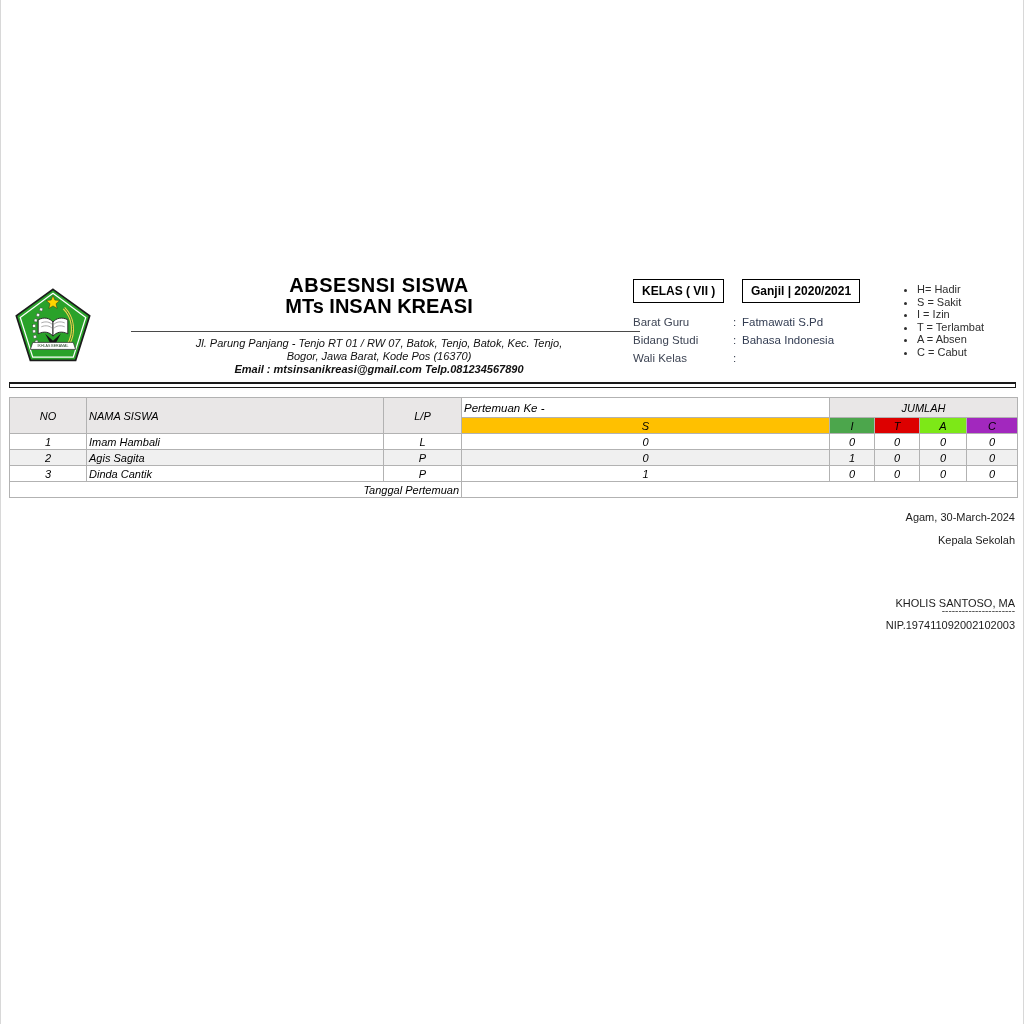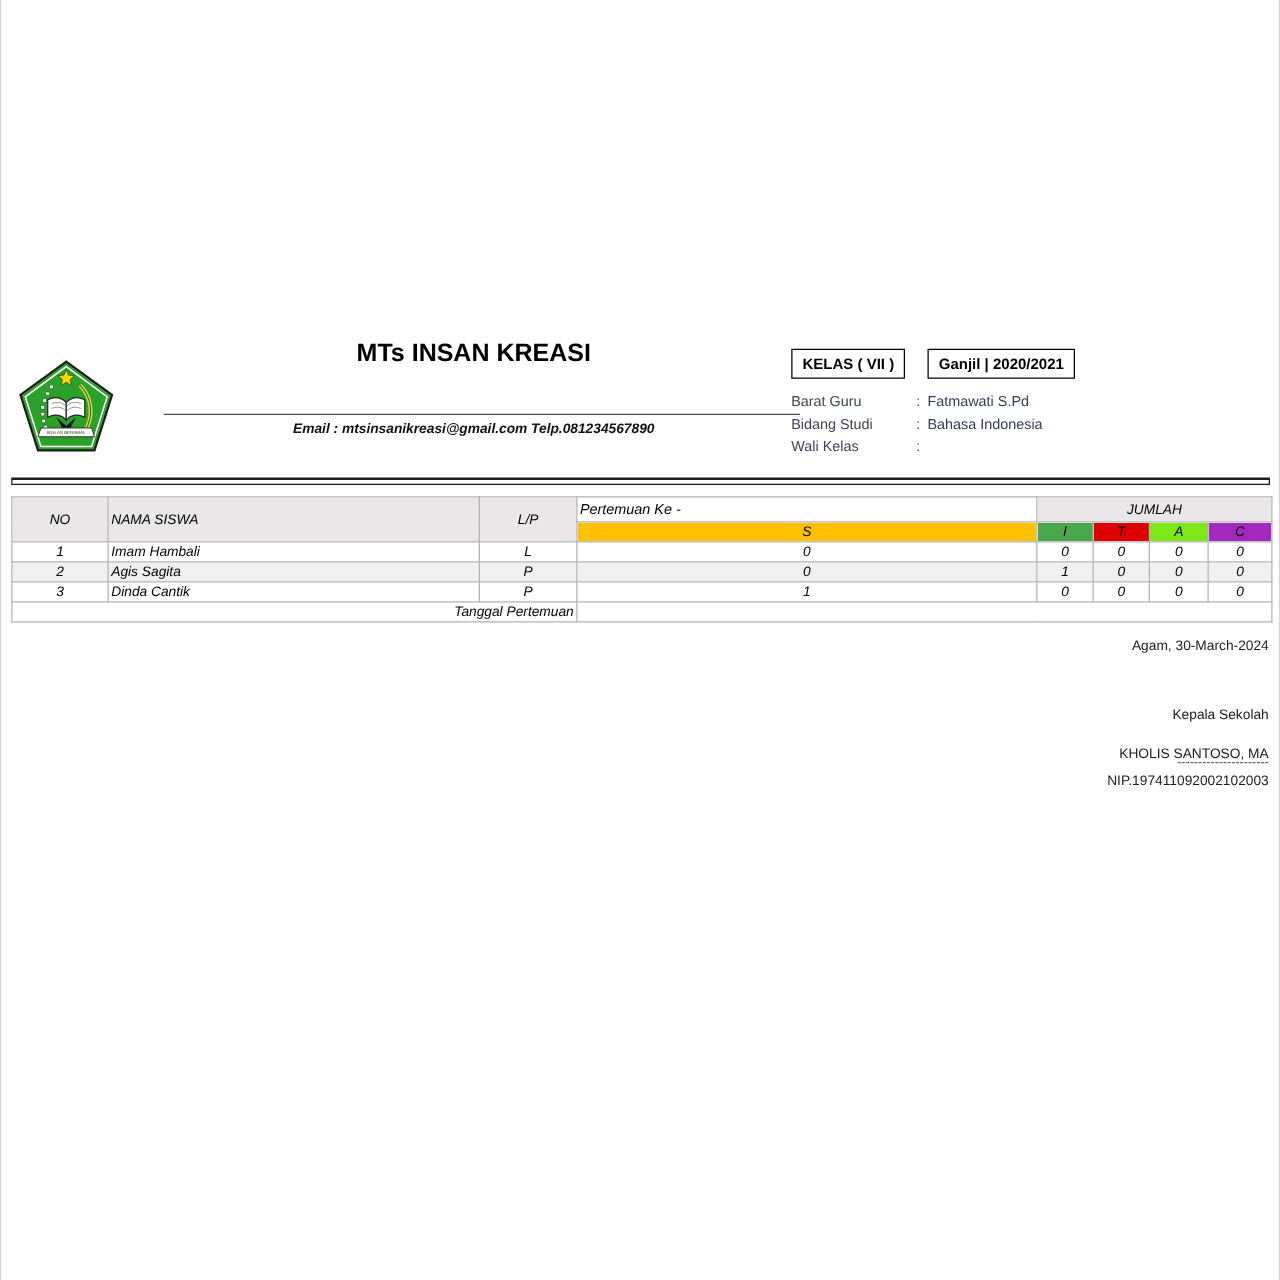--- a/index.html
+++ b/index.html
@@ -92,25 +92,28 @@
         <path d="M35,46 C41,43.5 46,45 49,48 M35,51 C41,48.5 46,50 49,53 M65,46 C59,43.5 54,45 51,48 M65,51 C59,48.5 54,50 51,53" fill="none" stroke="#777" stroke-width="0.8"></path>
       </g>
       <g>
         <path d="M24,71 L76,71 L79,80 L21,80 Z" fill="#ffffff" stroke="#333" stroke-width="1"></path>
         <text x="50" y="77.4" font-size="4.6" text-anchor="middle" fill="#1b3a1b" font-family="Liberation Sans, sans-serif">IKHLAS BERAMAL</text>
       </g>
     </svg>
   </div>
 
   <div class="title-block">
+    <div class="doc-title">ABSESNSI SISWA</div>
     <div class="doc-subtitle">MTs INSAN KREASI</div>
   </div>
   <div class="title-rule"></div>
 
   <div class="address">
+    <div>Jl. Parung Panjang - Tenjo RT 01 / RW 07, Batok, Tenjo, Batok, Kec. Tenjo,</div>
+    <div>Bogor, Jawa Barat, Kode Pos (16370)</div>
     <div class="email-line">Email : mtsinsanikreasi@gmail.com Telp.081234567890</div>
   </div>
 
   <div class="badge badge-kelas">KELAS ( VII )</div>
   <div class="badge badge-semester">Ganjil | 2020/2021</div>
 
   <div class="info-fields">
     <div class="info-row">
       <span class="info-label">Barat Guru</span>
       <span class="info-sep">:</span>
@@ -121,20 +124,28 @@
       <span class="info-sep">:</span>
       <span class="info-value">Bahasa Indonesia</span>
     </div>
     <div class="info-row">
       <span class="info-label">Wali Kelas</span>
       <span class="info-sep">:</span>
       <span class="info-value"></span>
     </div>
   </div>
 
+  <ul class="legend">
+    <li>H= Hadir</li>
+    <li>S = Sakit</li>
+    <li>I = Izin</li>
+    <li>T = Terlambat</li>
+    <li>A = Absen</li>
+    <li>C = Cabut</li>
+  </ul>
 
   <div class="double-rule"></div>
 
   <table class="att-table">
     <colgroup>
       <col style="width:77px">
         <col style="width:297px">
         <col style="width:78px">
       <col style="width:368px">
         <col style="width:45px">
@@ -188,18 +199,18 @@
       <td class="c b">0</td>
     </tr>
     <tr class="drow">
       <td class="r" colspan="3">Tanggal Pertemuan</td>
       <td colspan="5"></td>
     </tr>
   </tbody>
     </table>
 
   <div class="sig sig-date" style="position:absolute;">Agam, 30-March-2024</div>
-  <div class="sig sig-role" style="position:absolute;margin-top:32px;">Kepala Sekolah</div>
+  <div class="sig sig-role" style="position:absolute;">Kepala Sekolah</div>
   <div class="sig sig-name" style="position:absolute;">KHOLIS SANTOSO, MA</div>
   <div class="sig sig-dashes" style="position:absolute;">----------------------</div>
   <div class="sig sig-nip" style="position:absolute;">NIP.197411092002102003</div>
 
 </div>
 
 </body></html>

